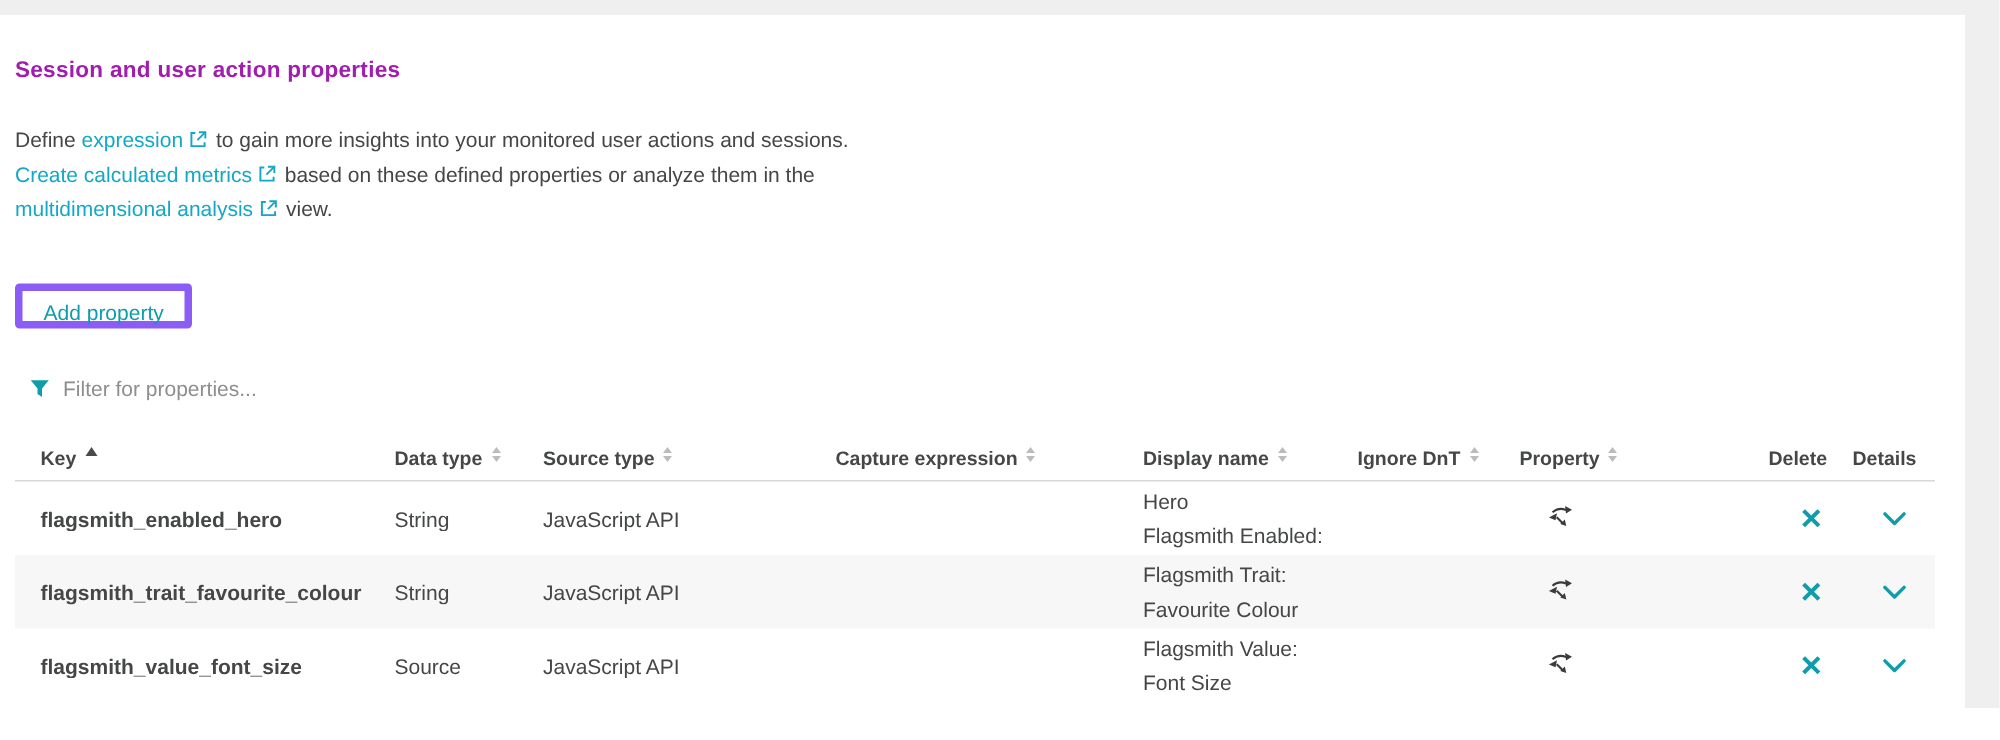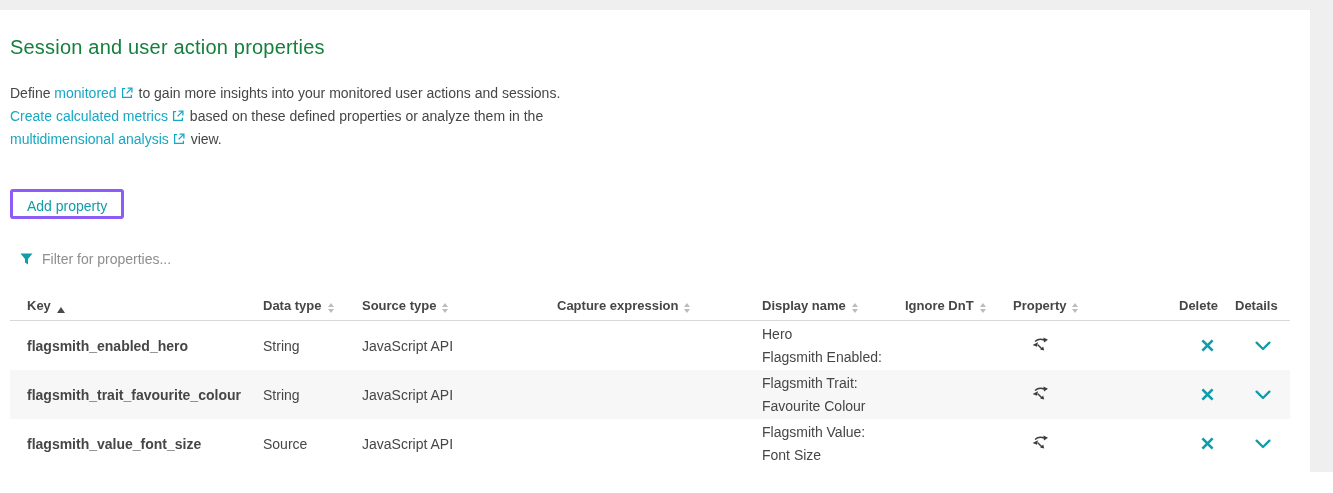--- a/index.html
+++ b/index.html
@@ -3,42 +3,42 @@
 <meta charset="utf-8">
 <style>
   * { margin:0; padding:0; box-sizing:border-box; }
   html,body { width:1333px; height:493px; background:#ffffff; overflow:hidden;
               font-family:"Liberation Sans", sans-serif; color:#454646; }
   .top-strip { position:absolute; top:0; left:0; width:1333px; height:10px; background:#efefef; }
   .right-gutter { position:absolute; top:10px; left:1310px; width:23px; height:462px; background:#efefef; }
   .panel { position:absolute; top:10px; left:0; width:1310px; height:483px; background:#ffffff;
            padding:25px 0 0 10px; }
 
-  h1.page-title { font-size:20px; font-weight:normal; line-height:24px; color:#15803d; letter-spacing:.2px; }
+  h1.page-title { font-size:15px; font-weight:bold; line-height:24px; color:#a21caf; letter-spacing:.2px; }
 
   .desc { margin-top:23px; font-size:14px; line-height:22px; }
   .desc-line { white-space:nowrap; }
   a.text-link { color:#14a8c5; text-decoration:none; cursor:pointer; }
   .ext-icon { display:inline-block; vertical-align:-1px; margin:0 2px 0 4px; color:#14a8c5; }
 
   .add-btn { margin-top:38px; display:inline-block; height:30px; padding:0 14px; background:#ffffff;
-             border:3px solid #8b5cf6; border-radius:3px; color:#0f9cab; font-size:14px;
+             border:5px solid #8b5cf6; border-radius:3px; color:#0f9cab; font-size:14px;
              font-family:"Liberation Sans", sans-serif; cursor:pointer; line-height:28px; }
 
   .filter-bar { margin:29px 0 0 10px; display:flex; align-items:center; gap:9px; height:22px; }
   .funnel { flex:0 0 auto; display:flex; }
   .filter-input { border:none; outline:none; font-size:14px; width:320px; color:#0c4a6e;
                   font-family:"Liberation Sans", sans-serif; background:transparent; }
   .filter-input::placeholder { color:#8e8e8e; opacity:1; }
 
   .proptable { margin-top:21px; width:1280px; font-size:14px; }
   .t-row { display:grid; grid-template-columns:253px 99px 195px 205px 143px 108px 166px 56px 55px;
            align-items:center; }
   .t-head { height:30px; border-bottom:1px solid #d8d8d8; font-size:13px; font-weight:bold; }
-  .t-head .cell { display:flex; align-items:flex-end; gap:6px; }
+  .t-head .cell { display:flex; align-items:flex-start; gap:6px; }
   .t-body .t-row { height:49px; }
   .t-row.alt { background:#f7f7f7; }
   .cell { padding-left:0; overflow:hidden; }
   .cell.c-key { padding-left:17px; font-weight:bold; }
   .cell.c-prop { padding-left:18px; }
   .cell.c-center { display:flex; justify-content:center; align-items:center; }
   .two-line { line-height:23px; }
 
   .sort-asc { width:0; height:0; border-left:4px solid transparent; border-right:4px solid transparent;
               border-bottom:6px solid #4a4a4a; display:inline-block; }
@@ -56,21 +56,21 @@
 
 <div class="top-strip"></div>
 <div class="right-gutter"></div>
 
 <div class="panel">
 
   <h1 class="page-title">Session and user action properties</h1>
 
   <div class="desc">
     <div class="desc-line">
-      <span>Define </span><a class="text-link">monitored</a><span class="ext-icon"><svg width="12" height="12" viewBox="0 0 12 12">
+      <span>Define </span><a class="text-link">expression</a><span class="ext-icon"><svg width="12" height="12" viewBox="0 0 12 12">
             <path d="M4.2 1.6H1.6v8.8h8.8V7.8" fill="none" stroke="currentColor" stroke-width="1.3"></path>
             <path d="M6.6 1.1h4.3v4.3" fill="none" stroke="currentColor" stroke-width="1.3"></path>
             <path d="M10.6 1.4L5.6 6.4" fill="none" stroke="currentColor" stroke-width="1.3"></path>
           </svg></span><span> to gain more insights into your monitored user actions and sessions.</span>
     </div>
     <div class="desc-line">
       <a class="text-link">Create calculated metrics</a><span class="ext-icon"><svg width="12" height="12" viewBox="0 0 12 12">
             <path d="M4.2 1.6H1.6v8.8h8.8V7.8" fill="none" stroke="currentColor" stroke-width="1.3"></path>
             <path d="M6.6 1.1h4.3v4.3" fill="none" stroke="currentColor" stroke-width="1.3"></path>
             <path d="M10.6 1.4L5.6 6.4" fill="none" stroke="currentColor" stroke-width="1.3"></path>

